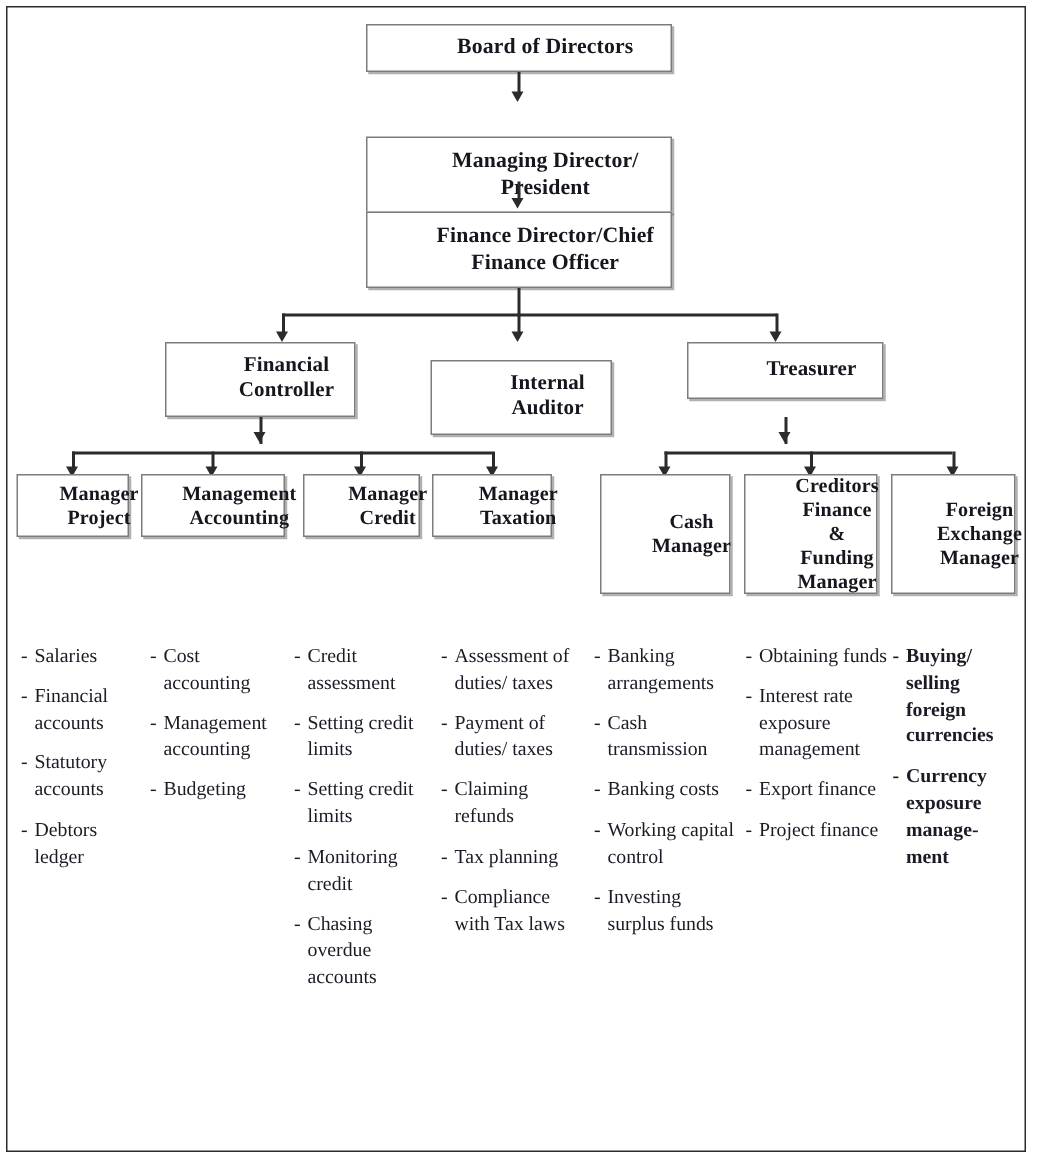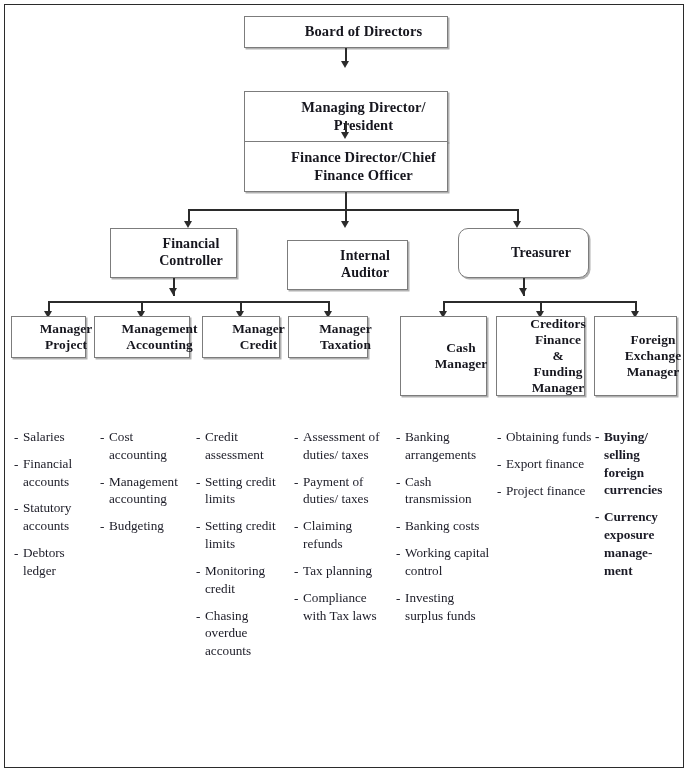--- a/index.html
+++ b/index.html
@@ -110,21 +110,21 @@
   <div class="box t2" style="left:110px;top:228px;width:127px;height:50px;flex-direction:column;">
     <span>Financial</span>
     <span>Controller</span>
   </div>
 
   <div class="box t2" style="left:287px;top:228px;width:121px;height:50px;flex-direction:column;margin-top:12px;">
     <span>Internal</span>
     <span>Auditor</span>
   </div>
 
-  <div class="box t2" style="left:458px;top:228px;width:131px;height:50px;border-radius:10px;">
+  <div class="box t2" style="left:458px;top:228px;width:131px;height:38px;">
     <span>Treasurer</span>
   </div>
 
   <div class="vline" style="left:173px;top:278px;height:18px;"></div>
   <div class="arrow" style="left:169.2px;top:288px;"></div>
   <div class="hline" style="left:48px;top:301px;width:280px;"></div>
   <div class="vline" style="left:48px;top:301px;height:12px;"></div>
   <div class="arrow" style="left:44.2px;top:311px;"></div>
   <div class="vline" style="left:141px;top:301px;height:12px;"></div>
   <div class="arrow" style="left:137.2px;top:311px;"></div>
@@ -214,20 +214,21 @@
         <li>Banking arrangements</li>
         <li>Cash transmission</li>
         <li>Banking costs</li>
         <li>Working capital control</li>
         <li>Investing surplus funds</li>
       </ul>
   </div>
   <div class="col" style="left:497px;top:428px;width:95px;">
     <ul>
         <li>Obtaining funds</li>
+        <li>Interest rate exposure management</li>
         <li>Export finance</li>
         <li>Project finance</li>
       </ul>
   </div>
   <div class="col" style="left:595px;top:428px;width:84px;font-weight:bold;">
     <ul>
         <li>Buying/ selling foreign currencies</li>
         <li>Currency exposure manage- ment</li>
       </ul>
   </div>

